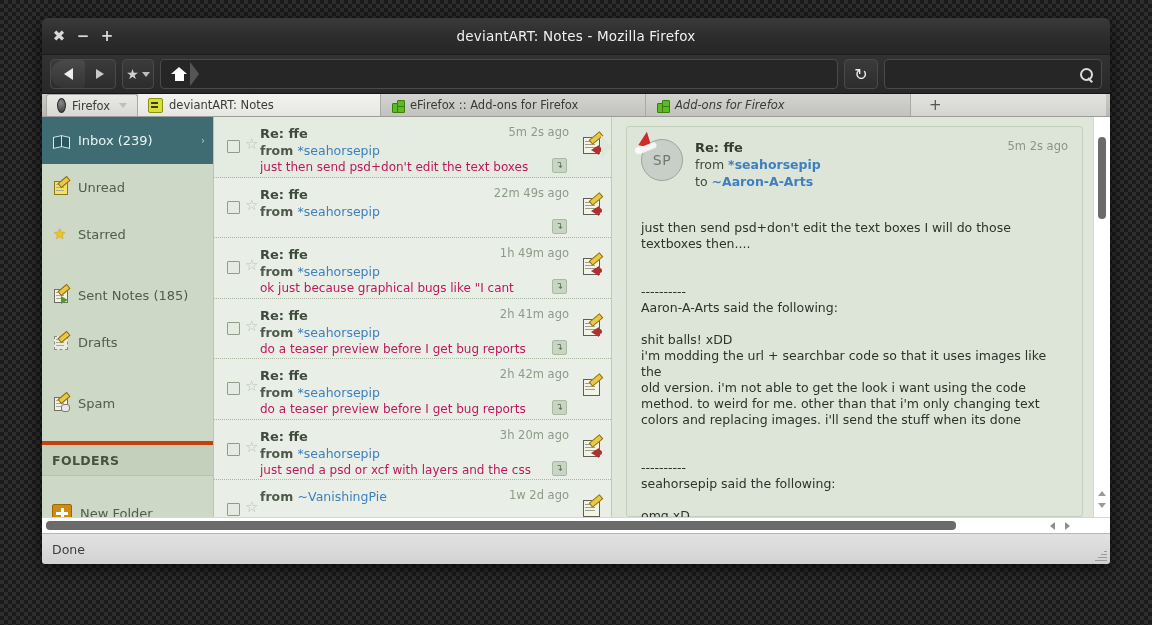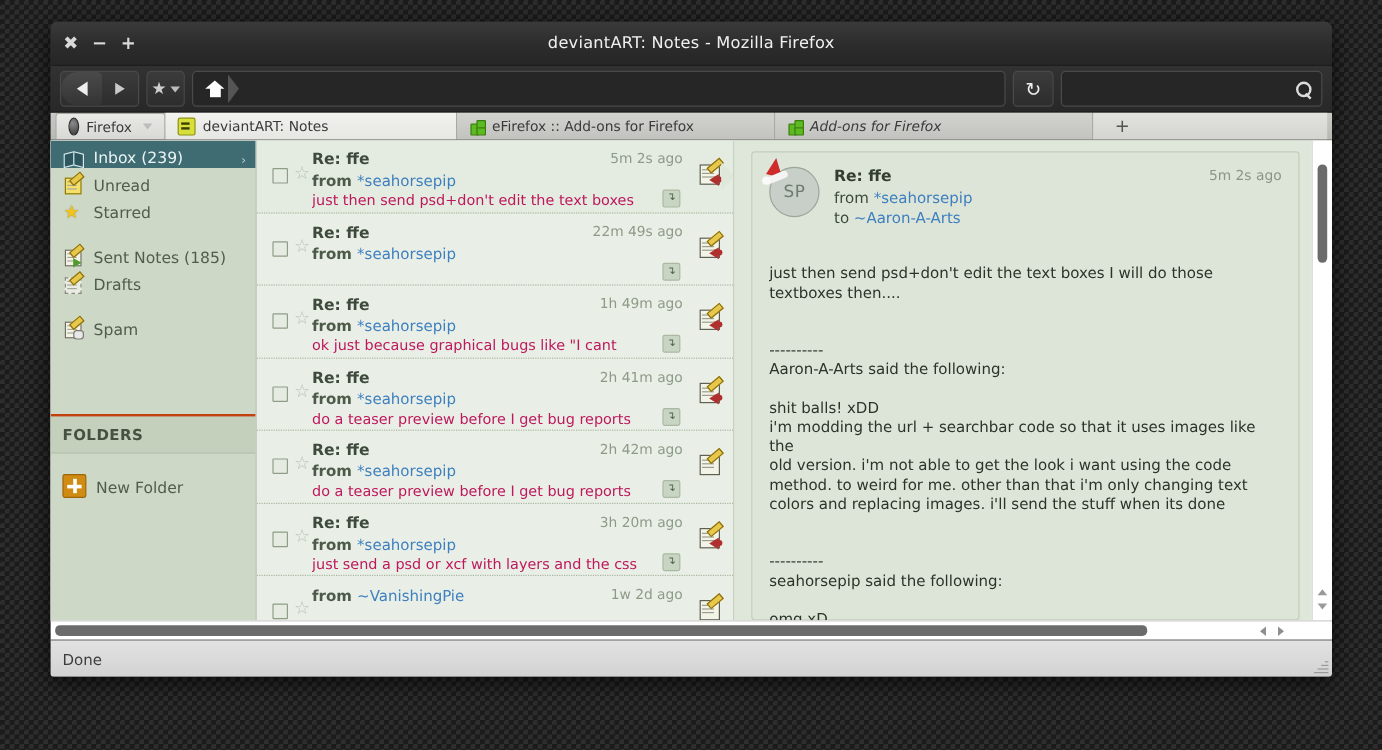--- a/index.html
+++ b/index.html
@@ -128,31 +128,31 @@
   
   #content{flex:1;display:flex;background:#fff;min-height:0;position:relative;}
   #page{flex:1;display:flex;min-width:0;overflow:hidden;background:#dfe6da;}
 
   
   #sidebar{
     width:171px;flex:0 0 171px;background:#cdd8c6;border-right:1px solid #b9c4b2;
     font-size:13px;color:#4f5d4d;overflow:hidden;
   }
   .side-item{
-    display:flex;align-items:flex-end;gap:8px;height:23px;padding:0 10px;position:relative;
+    display:flex;align-items:center;gap:8px;height:23px;padding:12px 10px;position:relative;
   }
   .side-item.sel{background:#3f6b72;color:#e8f2f2;}
   .side-label{white-space:nowrap;font-size:13px;}
   .side-item.sel .side-label{color:#eaf4f4;}
   .side-chev{position:absolute;right:8px;font-size:10px;color:#a9cfd2;}
   .side-gap{height:14px;}
   #folders-hdr{
     height:30px;display:flex;align-items:center;padding:0 10px;
     background:#c4d0bc;font-size:12.5px;font-weight:bold;color:#46523f;letter-spacing:.4px;
-    border-top:2px solid #c2410c;border-bottom:1px solid #b6c2ae;margin-top:48px;
+    border-top:4px solid #c2410c;border-bottom:1px solid #b6c2ae;
   }
   #folders-body{padding-top:14px;}
 
   
   .si{width:18px;height:16px;flex:0 0 18px;position:relative;}
   .note-base{position:absolute;left:2px;top:1px;width:12px;height:12px;background:#f2f3e6;border:1px solid #6e6e62;}
   .note-lines{position:absolute;left:4px;top:4px;width:8px;height:1px;background:#a9a99a;box-shadow:0 3px 0 #a9a99a,0 6px 0 #a9a99a;}
   .pencil{position:absolute;left:6px;top:-1px;width:10px;height:4px;background:#e8c84a;border:1px solid #8a6f13;transform:rotate(-40deg);}
   .ico-inbox .fold{position:absolute;left:1px;top:3px;width:7px;height:10px;background:#2c5660;border:1px solid #d5e8ea;transform:skewY(-14deg);}
   .ico-inbox .fold2{position:absolute;left:9px;top:3px;width:7px;height:10px;background:#2c5660;border:1px solid #d5e8ea;transform:skewY(14deg);}
@@ -222,21 +222,21 @@
     font-size:14px;color:#6e7a6e;letter-spacing:.5px;
   }
   #santahat{position:absolute;left:-5px;top:-7px;width:24px;height:20px;}
   #santahat .brim{position:absolute;left:0;top:12px;width:20px;height:6px;background:#f4f4f4;border-radius:3px;transform:rotate(-22deg);}
   #santahat .cone{position:absolute;left:3px;top:-1px;width:0;height:0;
         border-left:5px solid transparent;border-right:9px solid transparent;border-bottom:15px solid #cf2b2b;transform:rotate(14deg);}
   #santahat .pom{position:absolute;left:-2px;top:14px;width:7px;height:7px;border-radius:50%;background:#fafafa;}
   #readmeta{flex:1;min-width:0;}
   #readsubj{font-size:13px;font-weight:bold;color:#333d30;line-height:17px;}
   .readline{font-size:12.5px;color:#3d4a3a;line-height:17px;}
-  .readline .user{color:#3d7fbf;}
+  .readline .user{color:#3d7fbf;font-weight:bold;}
   #readago{position:absolute;right:0;top:0;font-size:11.5px;color:#8a9685;}
   #readbody{
     margin-top:30px;font-size:12.5px;color:#2c3329;line-height:16px;
     white-space:pre-wrap;word-wrap:break-word;
   }
 
   
   #vscroll{
     width:16px;flex:0 0 16px;background:#fff;border-left:1px solid #d6d6d6;
     position:relative;

